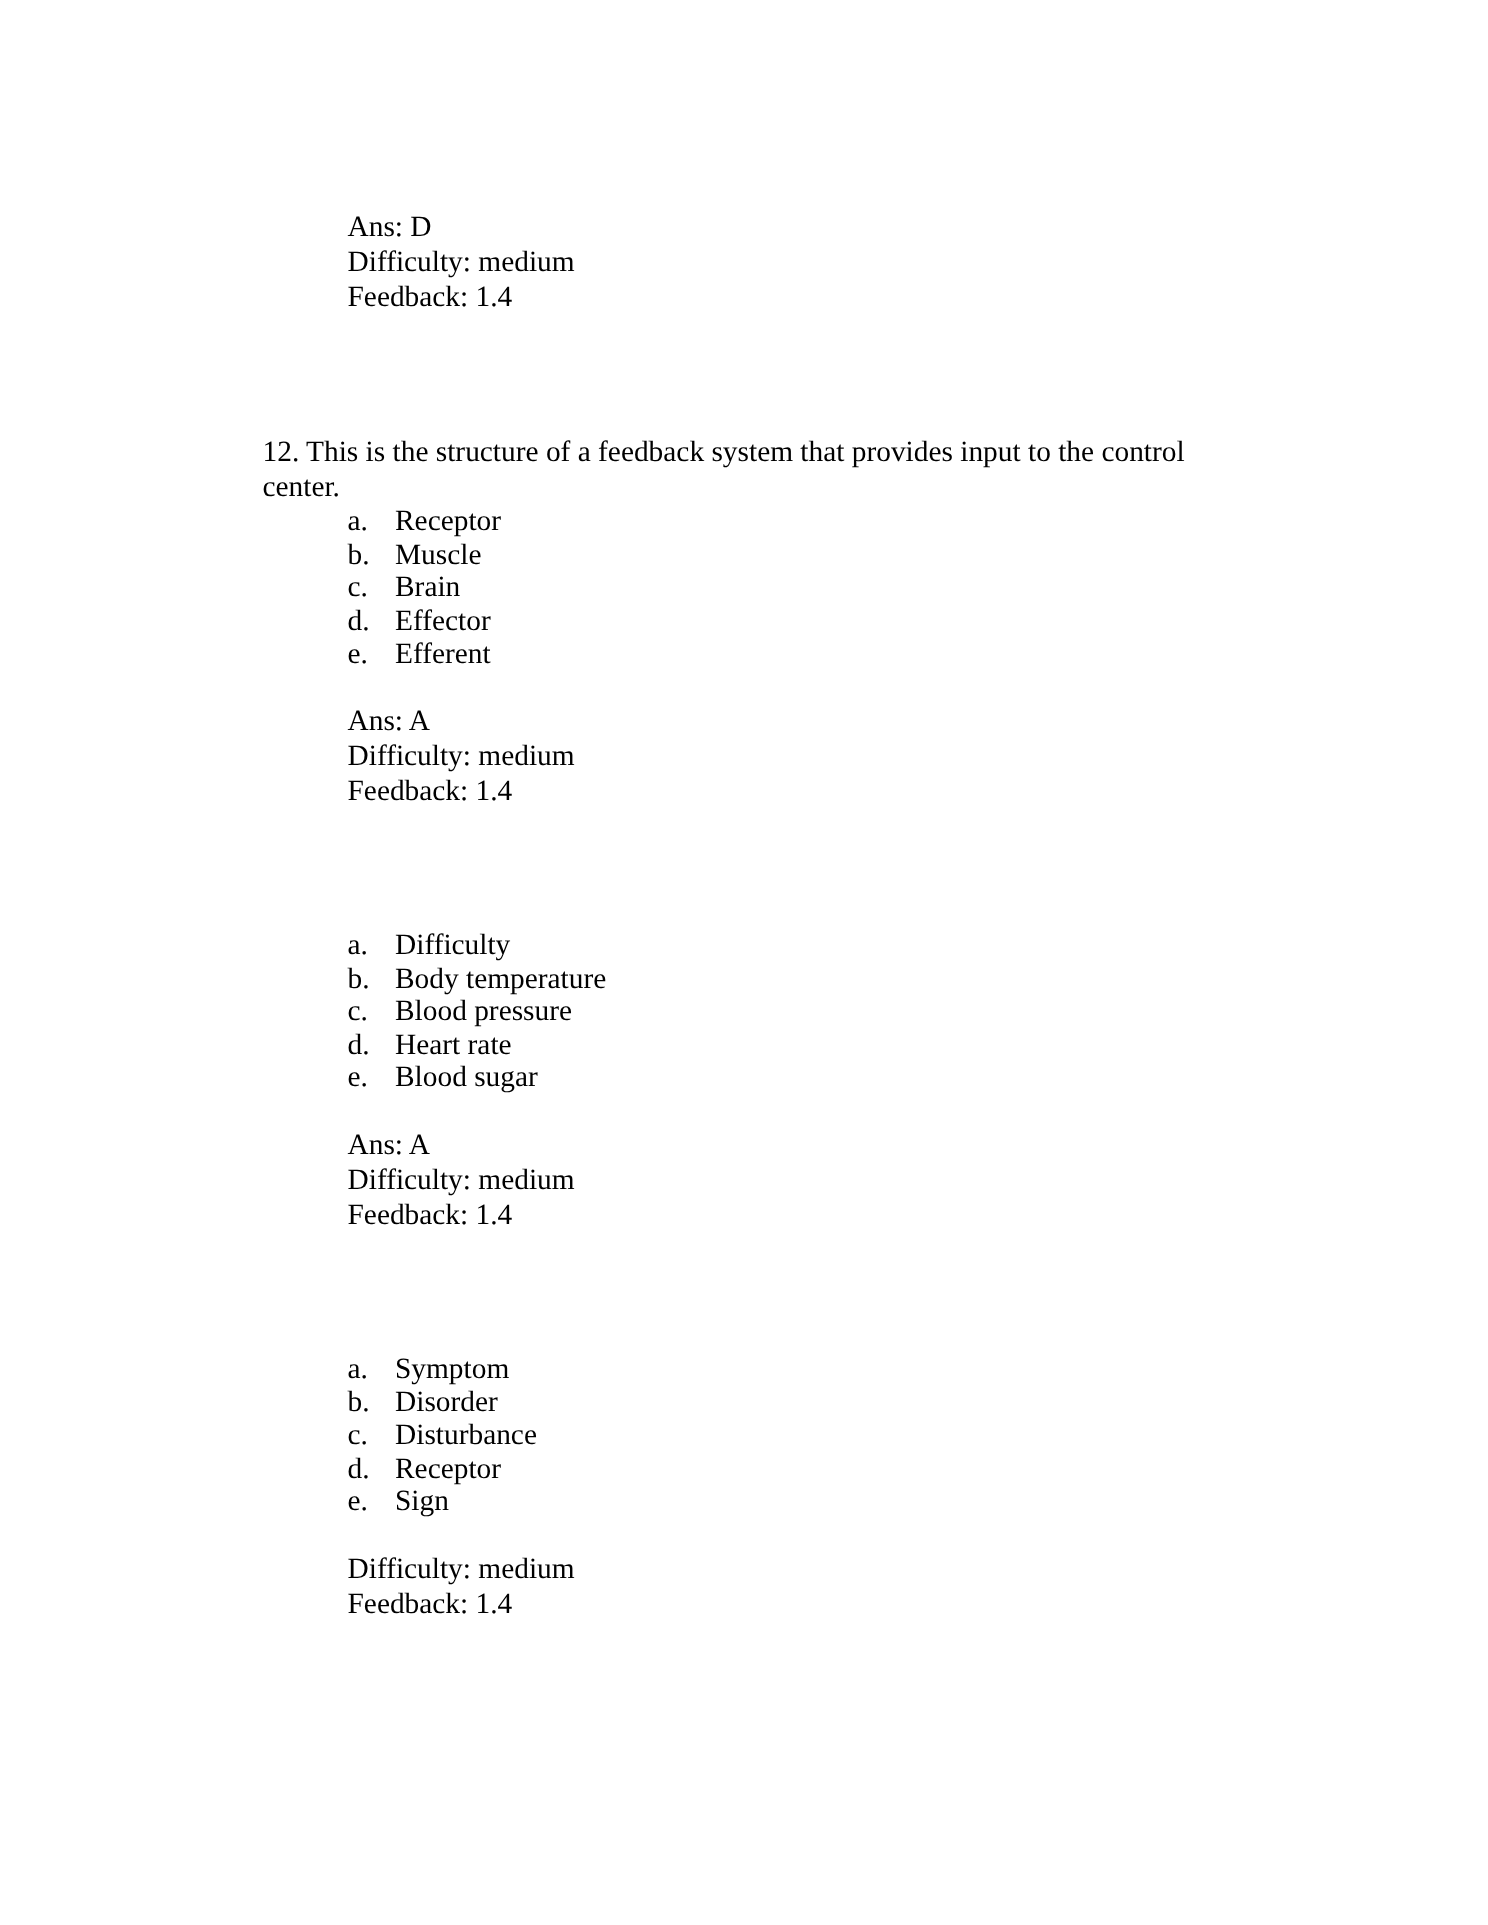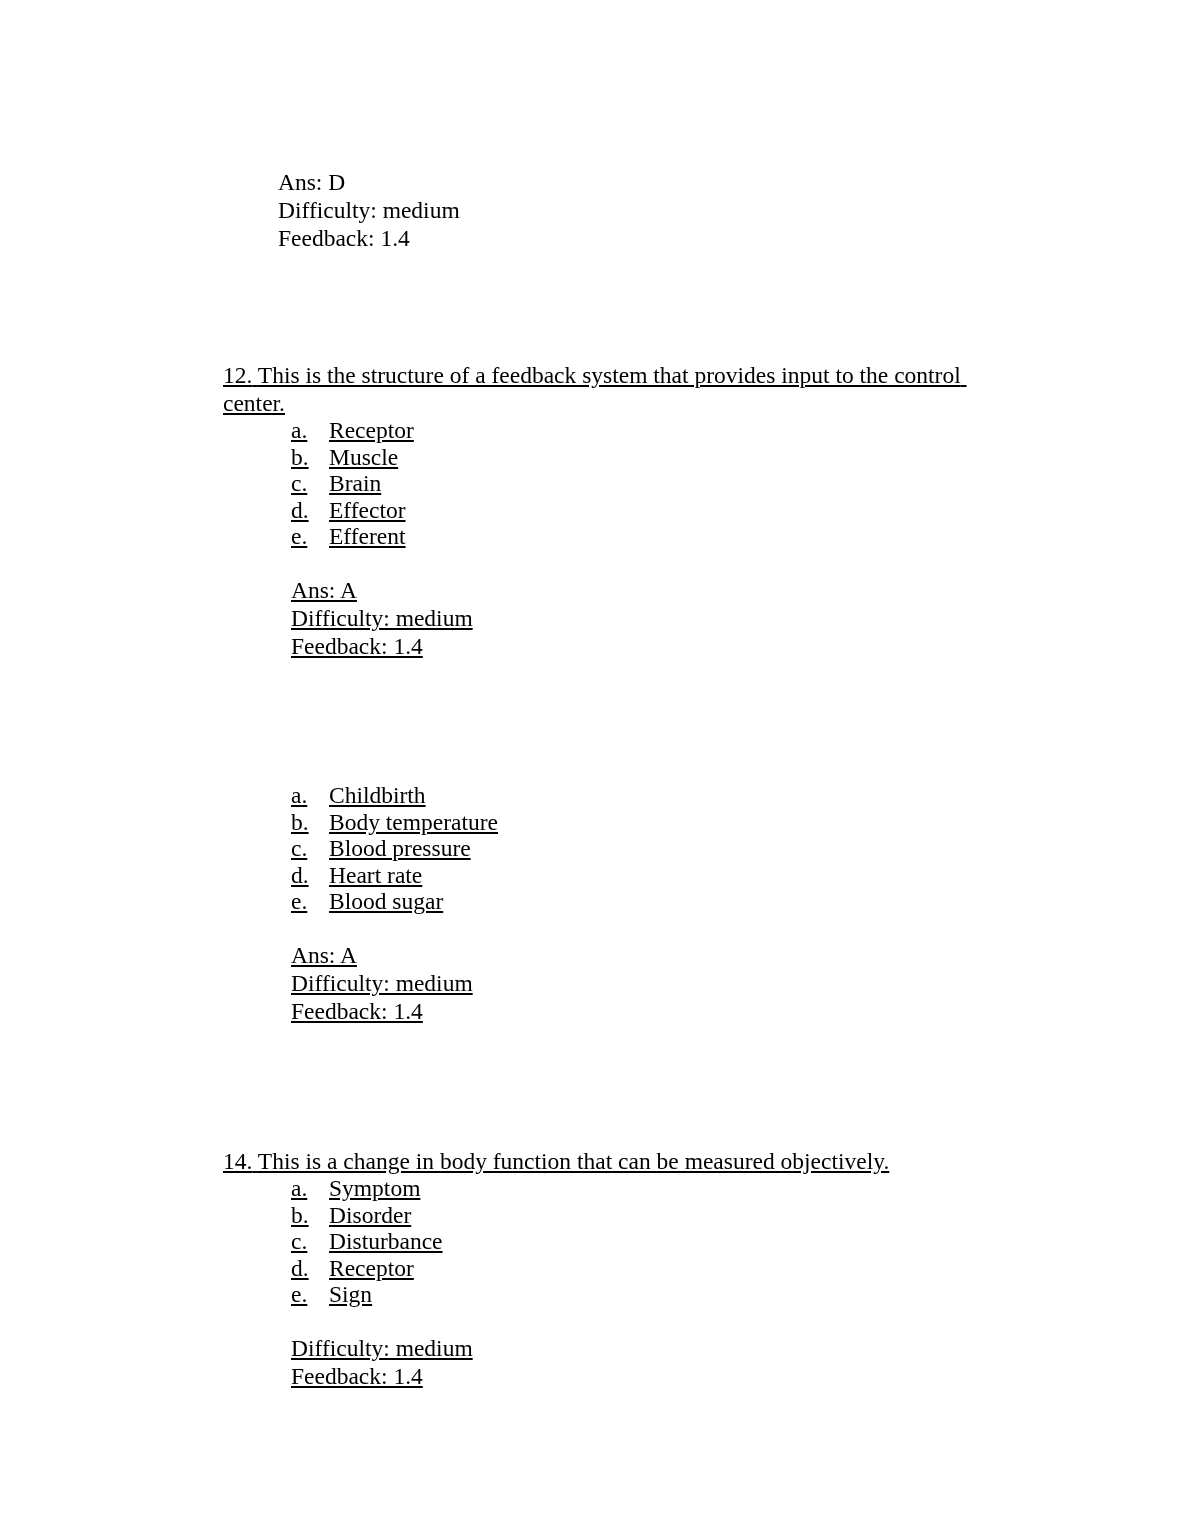--- a/index.html
+++ b/index.html
@@ -52,22 +52,21 @@
     width: 38px;
     flex: 0 0 38px;
   }
   .gap-after-answer {
     height: 96px;
   }
   .gap-choices-answer {
     height: 26px;
   }
   .q-group {
-    margin: 13px;
-    text-decoration: underline;
+    margin: 0;
   }
 </style>
 </head>
 <body>
 
 <div class="page">
 
   <div class="answer-block">
     <div class="answer-line">Ans: D</div>
     <div class="answer-line">Difficulty: medium</div>
@@ -107,21 +106,21 @@
       <div class="answer-line">Feedback: 1.4</div>
     </div>
   </div>
 
   <div class="gap-after-answer"></div>
 
   <div class="q-group">
     <ol class="choices">
       <li>
           <span class="marker">a.</span>
-          <span>Childbirth</span>
+          <span>Difficulty</span>
         </li>
       <li>
           <span class="marker">b.</span>
           <span>Body temperature</span>
         </li>
       <li>
           <span class="marker">c.</span>
           <span>Blood pressure</span>
         </li>
       <li>
@@ -137,21 +136,20 @@
     <div class="answer-block">
       <div class="answer-line">Ans: A</div>
       <div class="answer-line">Difficulty: medium</div>
       <div class="answer-line">Feedback: 1.4</div>
     </div>
   </div>
 
   <div class="gap-after-answer"></div>
 
   <div class="q-group">
-    <div class="question"><span>14.</span> <span class="q-stem">This is a change in body function that can be measured objectively.</span></div>
     <ol class="choices">
       <li>
           <span class="marker">a.</span>
           <span>Symptom</span>
         </li>
       <li>
           <span class="marker">b.</span>
           <span>Disorder</span>
         </li>
       <li>

